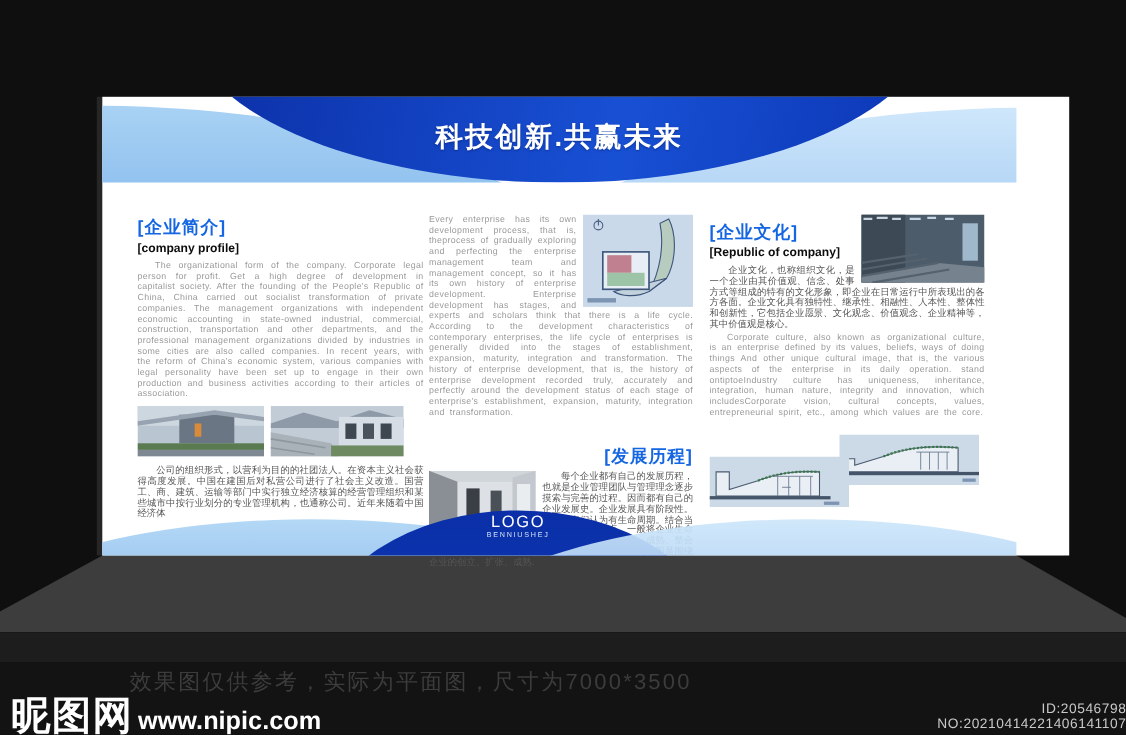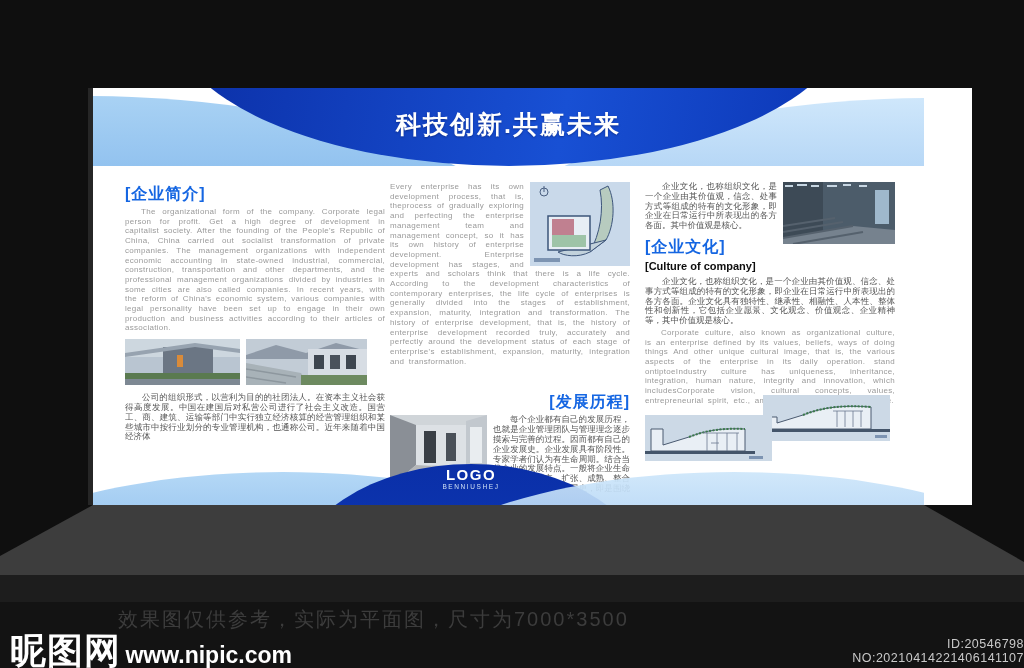--- a/index.html
+++ b/index.html
@@ -29,24 +29,24 @@
                font-size:25px;font-weight:700;letter-spacing:2px;z-index:5;
                text-shadow:0 1px 2px rgba(0,20,80,.45);}
   
   .banner-bottom{position:absolute;left:0;bottom:0;width:831px;height:47px;overflow:hidden;z-index:4;}
   .bb-light-left,.bb-light-right{position:absolute;width:700px;height:260px;border-radius:50%;}
   .bb-light-left{left:-160px;top:14px;background:linear-gradient(to bottom,#b4d8f6,#3c82d8);}
   .bb-light-right{left:291px;top:14px;background:linear-gradient(to bottom,#cde6fa,#4e90e0);opacity:.92;}
   .bb-dark{position:absolute;left:198px;top:6px;width:360px;height:240px;border-radius:50%;
            background:linear-gradient(to bottom,#0a2fa8,#1243c0);}
   .logo-block{position:absolute;left:298px;top:9px;width:160px;text-align:center;color:#fff;z-index:5;}
-  .logo-main{font-size:15px;font-weight:700;letter-spacing:1.5px;line-height:16px;}
+  .logo-main{font-size:15px;font-weight:400;letter-spacing:1.5px;line-height:16px;}
   .logo-sub{font-size:6.5px;letter-spacing:1.6px;color:#cfe0f5;line-height:8px;}
   
-  .col{position:absolute;z-index:2;}
+  .col{position:absolute;z-index:2;margin-top:13px;}
   .col-left{left:32px;top:96px;width:260px;}
   .col-mid{left:297px;top:94px;width:240px;}
   .col-right{left:552px;top:94px;width:250px;}
   .h-cn{margin:0 0 2px 0;font-size:16px;font-weight:700;color:#1566e2;letter-spacing:1px;}
   .h-en{margin:0 0 5px 0;font-size:11px;font-weight:700;color:#0d0d0d;}
   .h-right{text-align:right;}
   .p-en{margin:0;font-size:8px;line-height:9.7px;color:#9a9a9a;text-align:justify;
         word-spacing:2px;letter-spacing:.3px;}
   .p-cn{margin:0;font-size:8.5px;line-height:9.8px;color:#555555;text-align:justify;}
   .indent{text-indent:2em;}
@@ -73,20 +73,21 @@
 
     <div class="banner-top">
       <div class="tb-light-left"></div>
       <div class="tb-light-right"></div>
       <div class="tb-dark"></div>
       <div class="board-title">科技创新.共赢未来</div>
     </div>
 
     <div class="col col-left">
       <h2 class="h-cn">[企业简介]</h2>
+      <h3 class="h-en">[company profile]</h3>
       <p class="p-en indent">The organizational form of the company. Corporate legal person for profit. Get a high degree of development in capitalist society. After the founding of the People's Republic of China, China carried out socialist transformation of private companies. The management organizations with independent economic accounting in state-owned industrial, commercial, construction, transportation and other departments, and the professional management organizations divided by industries in some cities are also called companies. In recent years, with the reform of China's economic system, various companies with legal personality have been set up to engage in their own production and business activities according to their articles of association.</p>
       <div class="photo-row">
         <span class="img-box">
           <svg width="115" height="46" viewBox="0 0 115 46">
             <rect width="115" height="46" fill="#b9c5d1"></rect>
             <rect width="115" height="18" fill="#cdd7df"></rect>
             <rect x="38" y="8" width="50" height="26" fill="#6b7684"></rect>
             <rect x="52" y="16" width="6" height="12" fill="#d98b3a"></rect>
             <path d="M0,14 L70,4 L115,10 L115,14 L70,8 L0,18 Z" fill="#97a3b0"></path>
             <rect x="0" y="34" width="115" height="6" fill="#5a7a50"></rect>
@@ -150,23 +151,22 @@
       <span class="img-box fl-right">
         <svg width="112" height="62" viewBox="0 0 112 62">
           <rect width="112" height="62" fill="#4c5c6a"></rect>
           <rect width="40" height="62" fill="#3d4a56"></rect>
           <path d="M2,4 h8 M14,3 h10 M28,4 h8 M44,4 h10 M60,3 h8 M76,4 h8" stroke="#c7d6e2" stroke-width="2" fill="none"></path>
           <rect x="92" y="8" width="14" height="34" fill="#9fb8cc"></rect>
           <path d="M0,62 L112,62 L112,48 L70,44 L0,56 Z" fill="#76828e"></path>
           <path d="M0,56 L70,44 M0,50 L60,40 M0,44 L52,36 M10,62 L80,50" stroke="#55616d" stroke-width="2" fill="none"></path>
         </svg>
       </span>
-      <p class="p-cn indent">企业文化，也称组织文化，是一个企业由其价值观，信念、处事方式等组成的特有的文化形象，即企业在日常运行中所表现出的各方各面。其中价值观是核心。</p>
       <h2 class="h-cn mt6">[企业文化]</h2>
-      <h3 class="h-en">[Culture of company]</h3>
+      <h3 class="h-en">[Republic of company]</h3>
       <p class="p-cn indent">企业文化，也称组织文化，是一个企业由其价值观、信念、处事方式等组成的特有的文化形象，即企业在日常运行中所表现出的各方各面。企业文化具有独特性、继承性、相融性、人本性、整体性和创新性，它包括企业愿景、文化观念、价值观念、企业精神等，其中价值观是核心。</p>
       <p class="p-en indent mt2">Corporate culture, also known as organizational culture, is an enterprise defined by its values, beliefs, ways of doing things And other unique cultural image, that is, the various aspects of the enterprise in its daily operation. stand ontiptoeIndustry culture has uniqueness, inheritance, integration, human nature, integrity and innovation, which includesCorporate vision, cultural concepts, values, entrepreneurial spirit, etc., among which values are the core.</p>
     </div>
 
     <div class="elev elev-right">
       <svg width="127" height="46" viewBox="0 0 127 46">
         <rect width="127" height="46" fill="#ccd9e6"></rect>
         <path d="M4,34 L4,22 L14,22 L14,28 L40,20 C60,12 80,10 108,12 L108,34 Z" fill="#e9eff5" stroke="#4a5a70" stroke-width="1"></path>
         <path d="M40,20 C60,12 80,10 108,12" stroke="#3a7a4a" stroke-width="2" fill="none" stroke-dasharray="2,1.5"></path>
         <path d="M70,16 h30 M74,16 v16 M82,16 v16 M90,16 v16 M98,16 v16" stroke="#6a7a90" stroke-width=".8" fill="none"></path>

